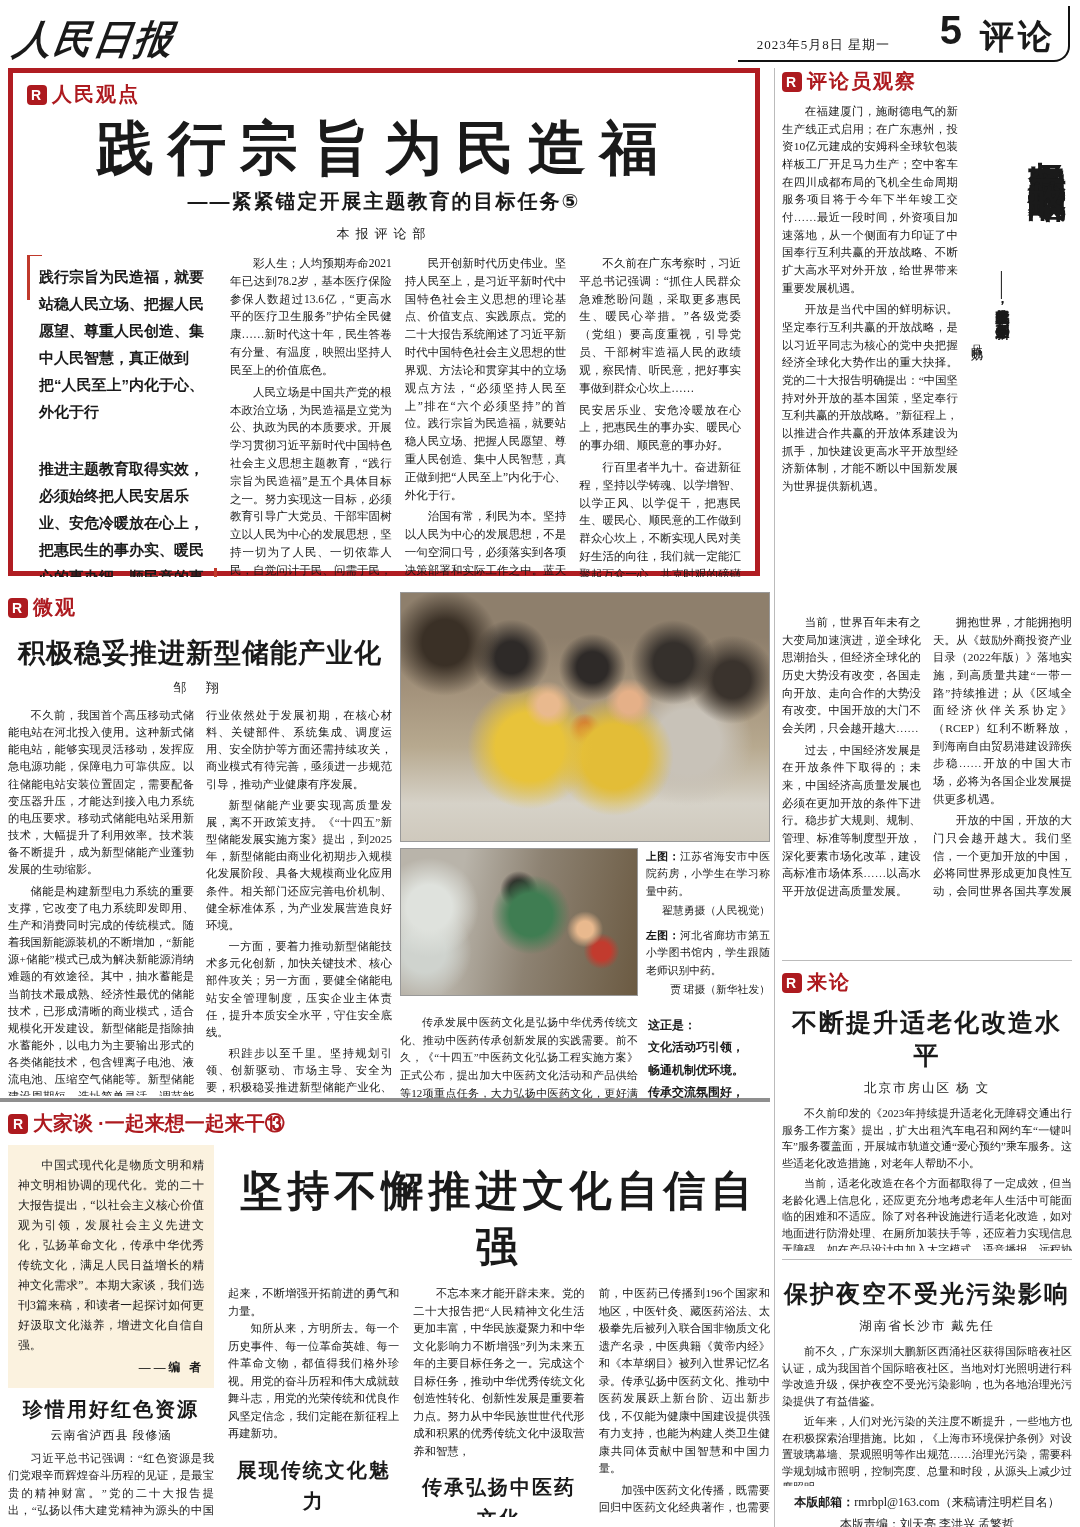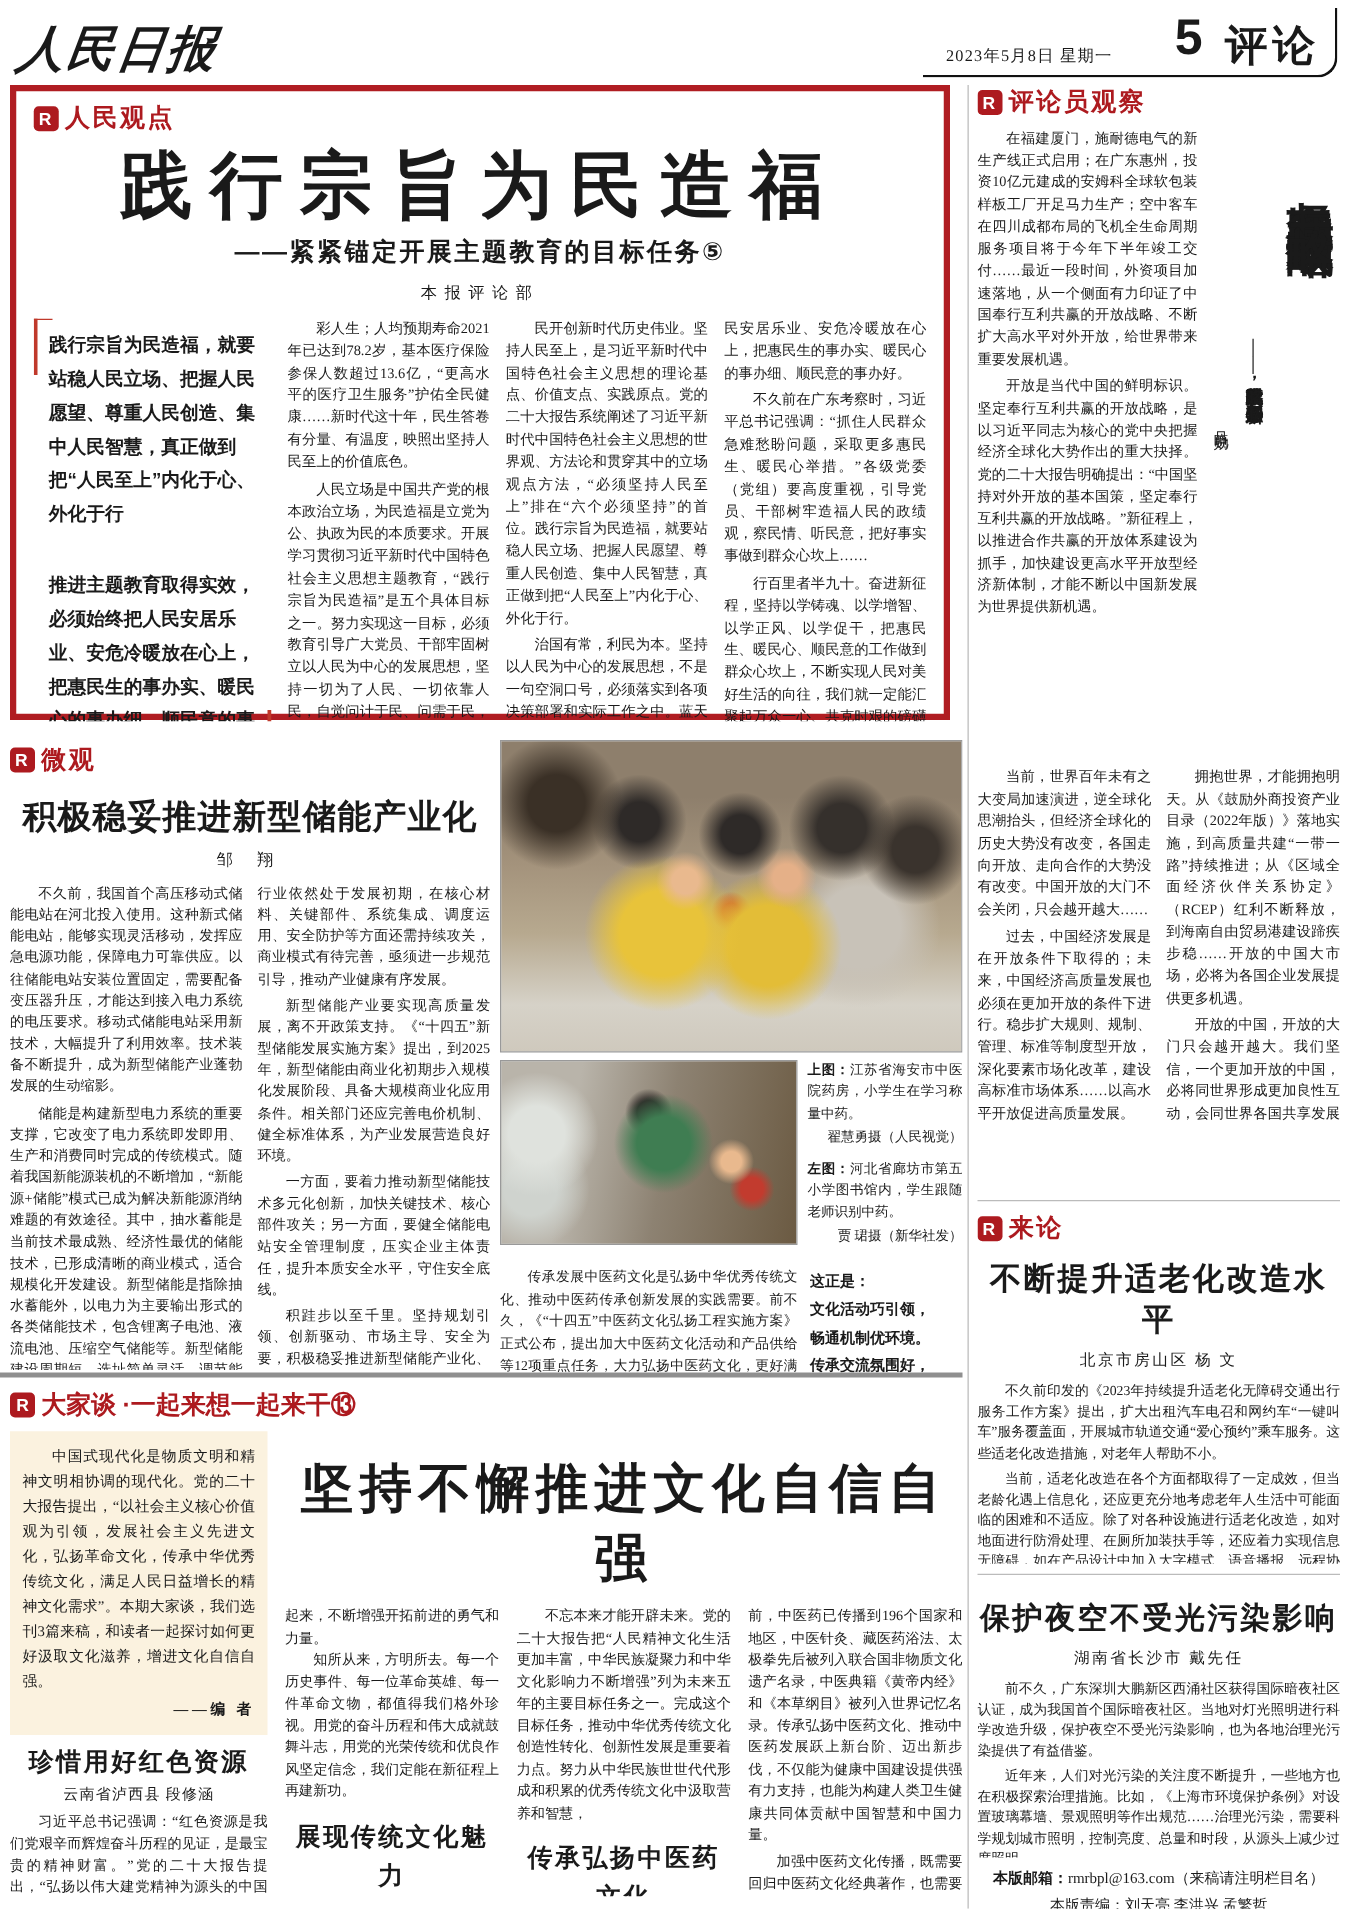--- a/index.html
+++ b/index.html
@@ -133,22 +133,22 @@
     <div class="lead-c jt">
       <p class="p">彩人生；人均预期寿命2021年已达到78.2岁，基本医疗保险参保人数超过13.6亿，“更高水平的医疗卫生服务”护佑全民健康……新时代这十年，民生答卷有分量、有温度，映照出坚持人民至上的价值底色。</p>
       <p class="p">人民立场是中国共产党的根本政治立场，为民造福是立党为公、执政为民的本质要求。开展学习贯彻习近平新时代中国特色社会主义思想主题教育，“践行宗旨为民造福”是五个具体目标之一。努力实现这一目标，必须教育引导广大党员、干部牢固树立以人民为中心的发展思想，坚持一切为了人民、一切依靠人民，自觉问计于民、问需于民，始终同人民同呼吸、共命运、心连心，着力解决人民群众急难愁盼问题，把惠民生、暖民心、顺民意的工作做到群众心坎上，增强人民群众获得感、幸福感、安全感。</p>
 
     </div>
     <div class="lead-c jt">
       <p class="p">民开创新时代历史伟业。坚持人民至上，是习近平新时代中国特色社会主义思想的理论基点、价值支点、实践原点。党的二十大报告系统阐述了习近平新时代中国特色社会主义思想的世界观、方法论和贯穿其中的立场观点方法，“必须坚持人民至上”排在“六个必须坚持”的首位。践行宗旨为民造福，就要站稳人民立场、把握人民愿望、尊重人民创造、集中人民智慧，真正做到把“人民至上”内化于心、外化于行。</p>
       <p class="p">治国有常，利民为本。坚持以人民为中心的发展思想，不是一句空洞口号，必须落实到各项决策部署和实际工作之中。蓝天保卫战、污染防治、清洁取暖、食品安全监管、老旧小区改造……一桩桩、一件件，记录着以习近平同志为核心的党中央带领亿万人民风雨无阻向前进的历程。前进道路上，从落实落细就业优先政策到完善生育支持政策体系，从解决好“一老一小”问题到补齐公共服务设施特别是城乡基层医疗卫生公共服务短板，推进主题教育取得实效，必须始终把人</p>
     </div>
     <div class="lead-c jt">
+      <p class="p">不久前在广东考察时，习近平总书记强调：“抓住人民群众急难愁盼问题，采取更多惠民生、暖民心举措。”各级党委（党组）要高度重视，引导党员、干部树牢造福人民的政绩观，察民情、听民意，把好事实事做到群众心坎上……</p>
       <p class="p" style="text-indent:0">民安居乐业、安危冷暖放在心上，把惠民生的事办实、暖民心的事办细、顺民意的事办好。</p>
-      <p class="p">不久前在广东考察时，习近平总书记强调：“抓住人民群众急难愁盼问题，采取更多惠民生、暖民心举措。”各级党委（党组）要高度重视，引导党员、干部树牢造福人民的政绩观，察民情、听民意，把好事实事做到群众心坎上……</p>
       <p class="p">行百里者半九十。奋进新征程，坚持以学铸魂、以学增智、以学正风、以学促干，把惠民生、暖民心、顺民意的工作做到群众心坎上，不断实现人民对美好生活的向往，我们就一定能汇聚起万众一心、共克时艰的磅礴力量。展望未来，我们信心十足、力量十足。</p>
     </div>
   </div>
 </div>
 
 <div class="micro">
   <div class="kick hd">
     <span class="rlogo">R</span>
     <span>微观</span>
   </div>

